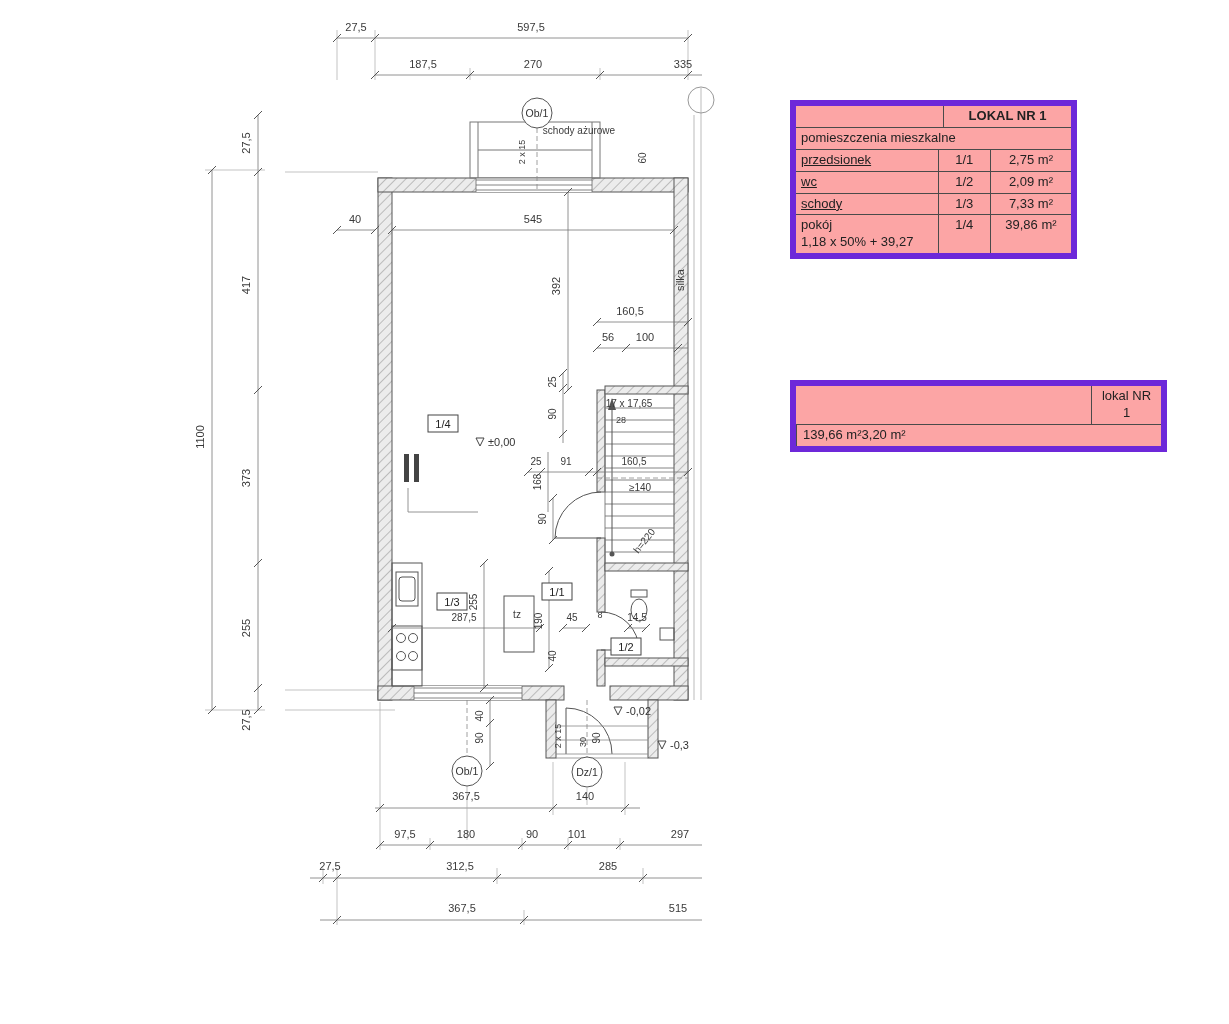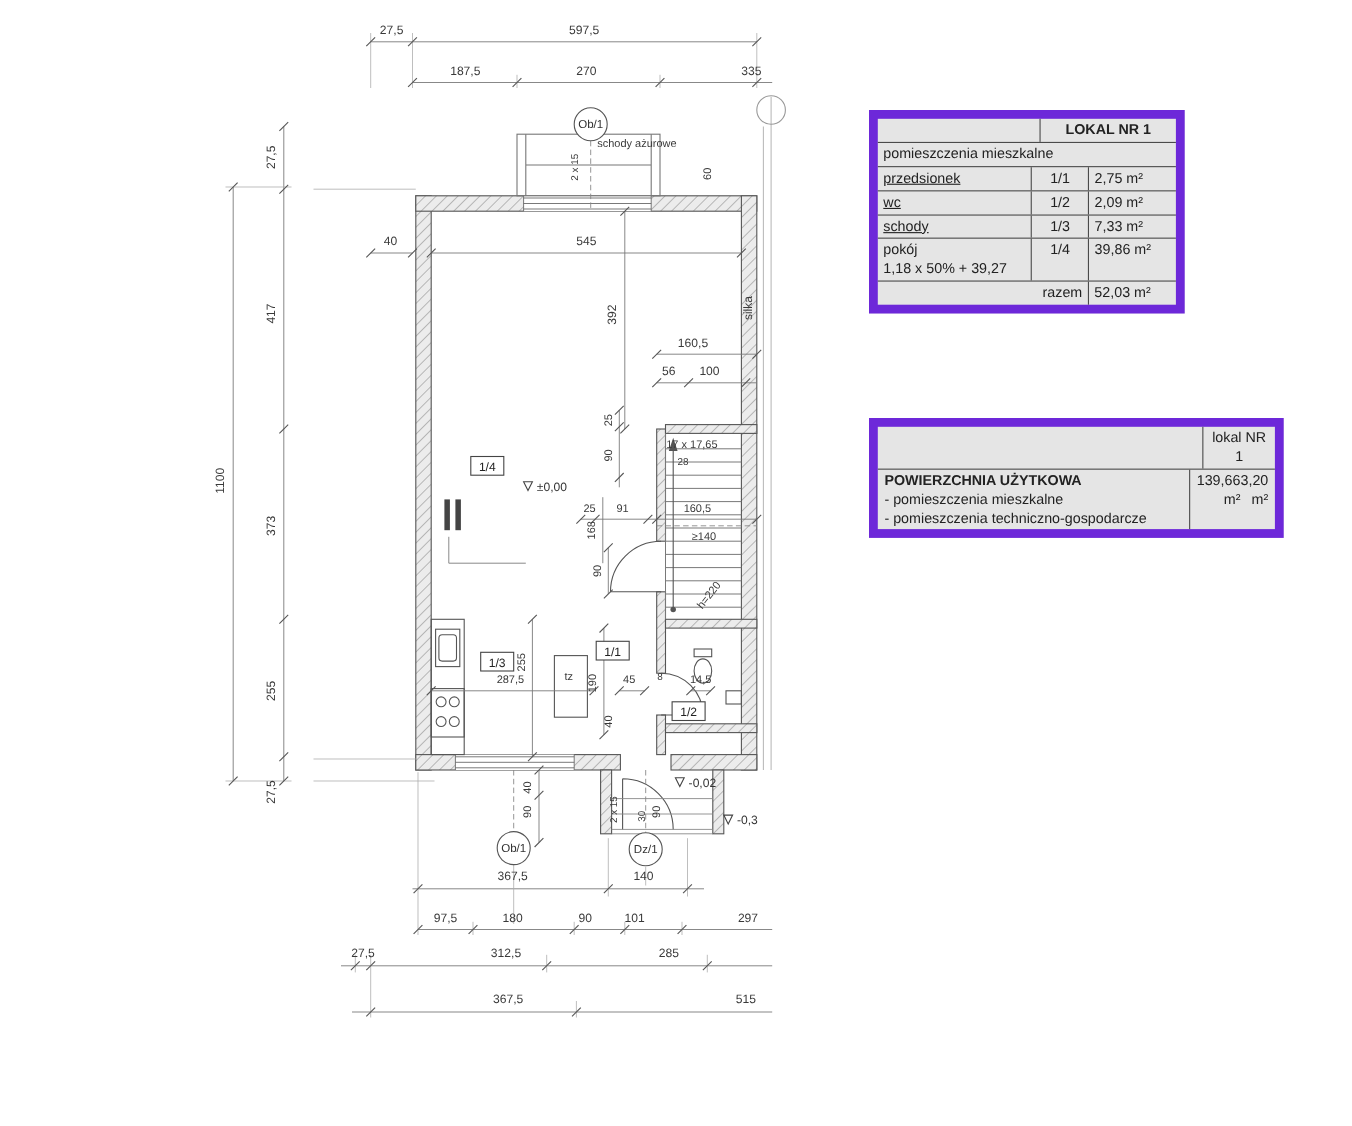--- a/index.html
+++ b/index.html
@@ -1,29 +1,29 @@
 <!DOCTYPE html>
 <html><head>
 <meta charset="utf-8">
 <style>
   *{box-sizing:border-box;margin:0;padding:0}
   body{background:#ffffff}
   .page{position:relative;width:1229px;height:1024px;background:#fff;overflow:hidden;
         font-family:"Liberation Sans",sans-serif;color:#2c2c2c}
   .title{position:absolute;left:64px;top:54px;font-size:35px;letter-spacing:1px;color:#1b1b1b}
   #plan-svg{position:absolute;left:0;top:0}
-  .tbl{position:absolute;border:8px solid #6d28d9;font-size:13px;line-height:1.3;color:#222;background:#e5e5e5}
+  .tbl{position:absolute;border:6px solid #6d28d9;font-size:13px;line-height:1.3;color:#222;background:#fca5a5}
   .t1{left:790px;top:100px;width:287px}
   .t2{left:790px;top:380px;width:377px}
   .r{display:flex;border-top:1px solid #4a4a4a}
   .r:first-child{border-top:none}
   .c{padding:2px 5px}
   .cn{width:147px}
   .cm{width:54px;border-left:1px solid #4a4a4a;text-align:center}
-  .ca{width:84px;border-left:1px solid #4a4a4a;}
+  .ca{width:84px;border-left:1px solid #4a4a4a;text-align:center}
   .chdr{flex:1;border-left:1px solid #4a4a4a;text-align:center;font-weight:600}
   .full{flex:1}
   .u{text-decoration:underline}
   .razem{width:201px;text-align:right}
   .bold{font-weight:700}
   .t2 .cl{width:295px;padding:2px 6px;min-height:20px}
   .t2 .cr{flex:1;border-left:1px solid #4a4a4a;text-align:right;padding:2px 6px}
   .t2 .rh .cr{text-align:center}
   .t2 .vals{display:flex;flex-direction:row}
   .t2 .vals .sp{height:17px}
@@ -323,37 +323,28 @@
       <div class="c ca">7,33 m²</div>
     </div>
     <div class="r">
       <div class="c cn">
         <div>pokój</div>
         <div>1,18 x 50% + 39,27</div>
       </div>
       <div class="c cm">1/4</div>
       <div class="c ca">39,86 m²</div>
     </div>
-    <div class="r">
-      <div class="c razem">razem</div>
-      <div class="c ca">52,03 m²</div>
-    </div>
   </div>
 
   <div class="tbl t2">
     <div class="r rh">
       <div class="cl"></div>
       <div class="cr">lokal NR 1</div>
     </div>
     <div class="r">
-      <div class="cl">
-        <div class="bold">POWIERZCHNIA UŻYTKOWA</div>
-        <div>- pomieszczenia mieszkalne</div>
-        <div>- pomieszczenia techniczno-gospodarcze</div>
-      </div>
       <div class="cr vals">
         <div class="sp"></div>
         <div>139,66 m²</div>
         <div>3,20 m²</div>
       </div>
     </div>
   </div>
 
 </div>
 

